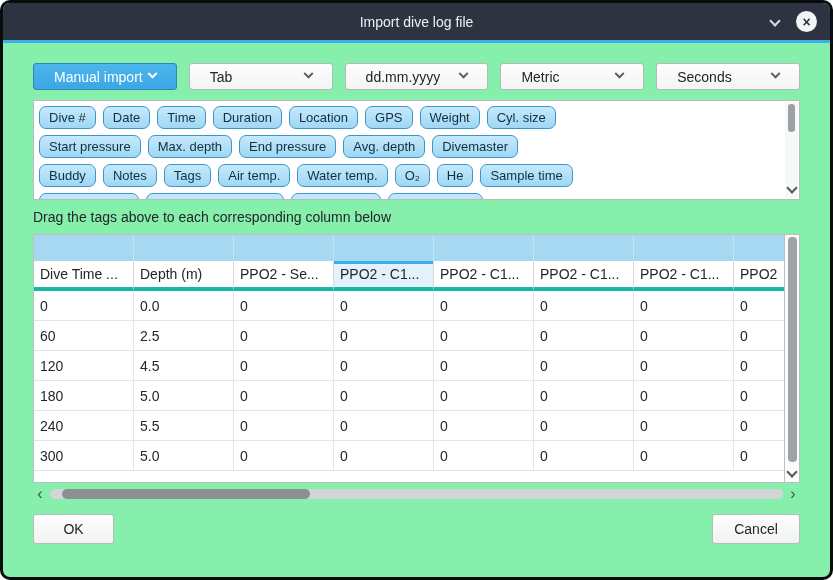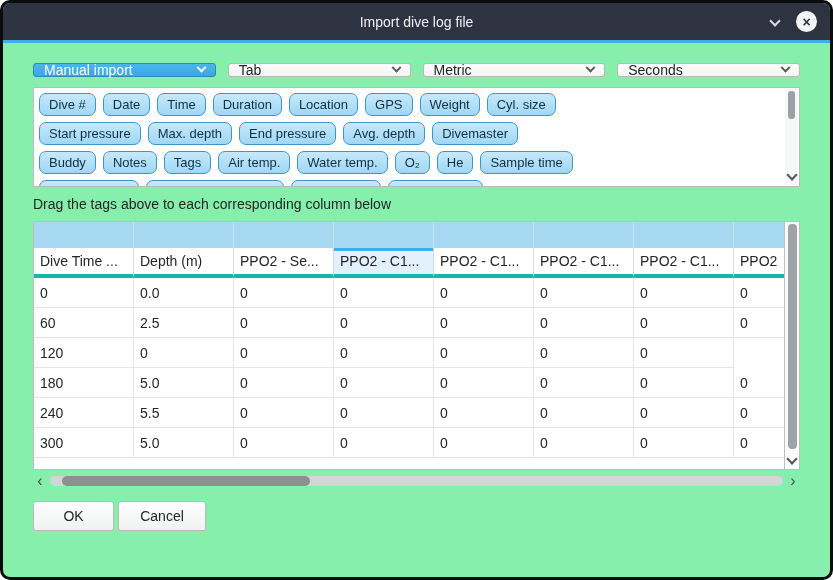--- a/index.html
+++ b/index.html
@@ -40,25 +40,25 @@
   .close-btn {
     width: 21px; height: 21px; border-radius: 50%;
     background: #f3f4f5; color: #2d3340;
     display: flex; align-items: center; justify-content: center;
     font-size: 14px; font-weight: bold; cursor: pointer;
   }
   
   .content { padding: 20px 30px 0 30px; }
   .combo-row { display: flex; gap: 12px; }
   .combo {
-    flex: 1; height: 14px;
+    flex: 1; height: 27px;
     background: linear-gradient(#fdfdfd, #f3f4f4);
     border: 1px solid #b6b9bb; border-radius: 3px;
     display: flex; align-items: center;
-    padding: 0 10px; font-size: 14px; cursor: pointer;
+    padding: 0 20px; font-size: 14px; cursor: pointer;
   }
   .combo .arrow {
     margin-left: auto; width: 7px; height: 7px;
     border-right: 2px solid #5b5e60; border-bottom: 2px solid #5b5e60;
     transform: rotate(45deg) translate(-2px,-2px);
   }
   .combo.primary {
     background: linear-gradient(#4cb5ec, #3aa7e4);
     border-color: #2f88b9; color: #ffffff;
   }
@@ -116,21 +116,21 @@
     display: flex; flex-direction: column; align-items: center; padding: 2px 0;
     cursor: pointer;
   }
   .tbl-vscroll .handle { width: 9px; flex: 1 1 auto; background: #a0a3a5; border-radius: 4px; margin-bottom: 6px; }
   
   .hscroll { margin-top: 3px; height: 15px; display: flex; align-items: center; }
   .harrow { width: 14px; text-align: center; font-size: 16px; line-height: 14px; color: #4d5052; cursor: pointer; user-select: none; }
   .htrack { flex: 1; height: 10px; background: #d4d5d6; border-radius: 5px; margin: 0 3px; position: relative; }
   .hhandle { position: absolute; left: 12px; top: 0; bottom: 0; width: 248px; background: #8d8f91; border-radius: 5px; cursor: grab; }
   
-  .btn-row { margin-top: 13px; display: flex; justify-content: flex-start; gap: 4px; }
+  .btn-row { margin-top: 13px; display: flex; justify-content: space-between; gap: 4px; }
   .btn {
     min-width: 81px; height: 30px; padding: 0 14px;
     background: linear-gradient(#fdfdfd, #f1f2f2);
     border: 1px solid #b8babc; border-radius: 3px;
     font-family: "Liberation Sans", sans-serif;
     font-size: 14px; color: #232627; cursor: pointer;
     display: flex; align-items: center; justify-content: center;
   }
   .btn.cancel { min-width: 88px; }
 </style>
@@ -154,20 +154,24 @@
 
   <div class="content">
 
     <div class="combo-row">
       <div class="combo primary">
         <span>Manual import</span>
           <i class="arrow"></i>
       </div>
       <div class="combo">
         <span>Tab</span>
+          <i class="arrow"></i>
+      </div>
+      <div class="combo">
+        <span>dd.mm.yyyy</span>
           <i class="arrow"></i>
       </div>
       <div class="combo">
         <span>Metric</span>
           <i class="arrow"></i>
       </div>
       <div class="combo">
         <span>Seconds</span>
           <i class="arrow"></i>
       </div>
@@ -255,20 +259,21 @@
             <div class="cell">2.5</div>
             <div class="cell">0</div>
             <div class="cell">0</div>
             <div class="cell">0</div>
             <div class="cell">0</div>
             <div class="cell">0</div>
             <div class="cell">0</div>
           </div>
           <div class="row data-row">
             <div class="cell">120</div>
+            <div class="cell">4.5</div>
             <div class="cell">0</div>
             <div class="cell">0</div>
             <div class="cell">0</div>
             <div class="cell">0</div>
             <div class="cell">0</div>
             <div class="cell">0</div>
           </div>
           <div class="row data-row">
             <div class="cell">180</div>
             <div class="cell">5.0</div>

